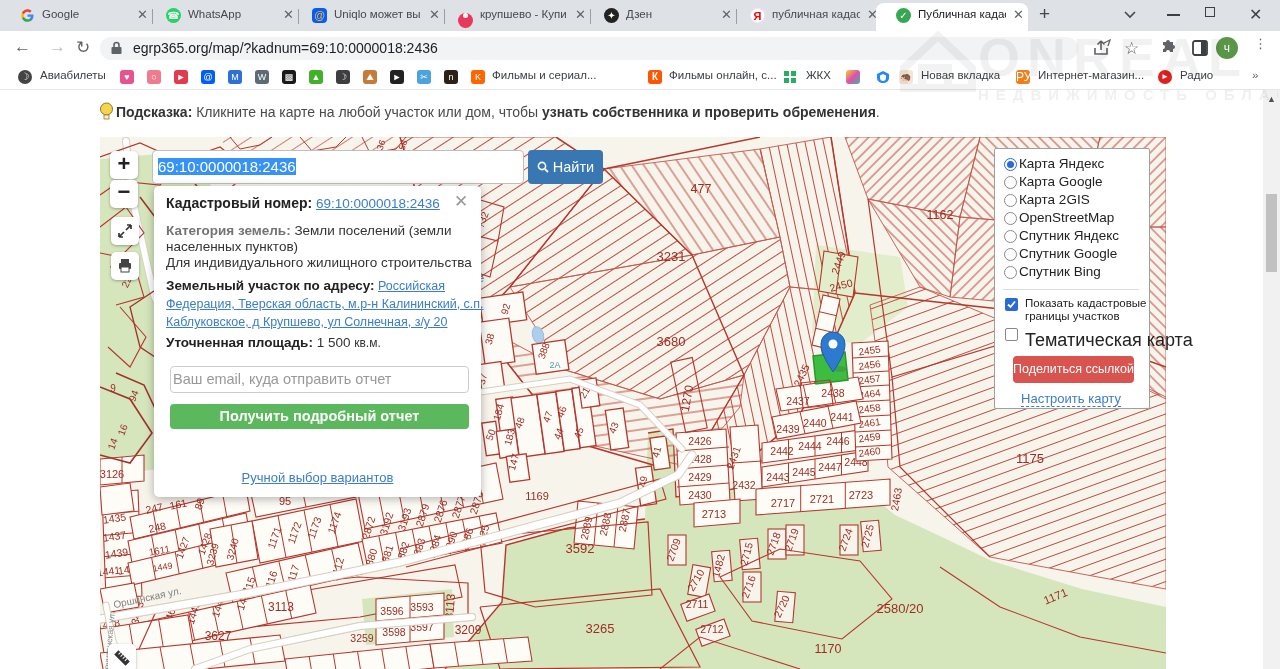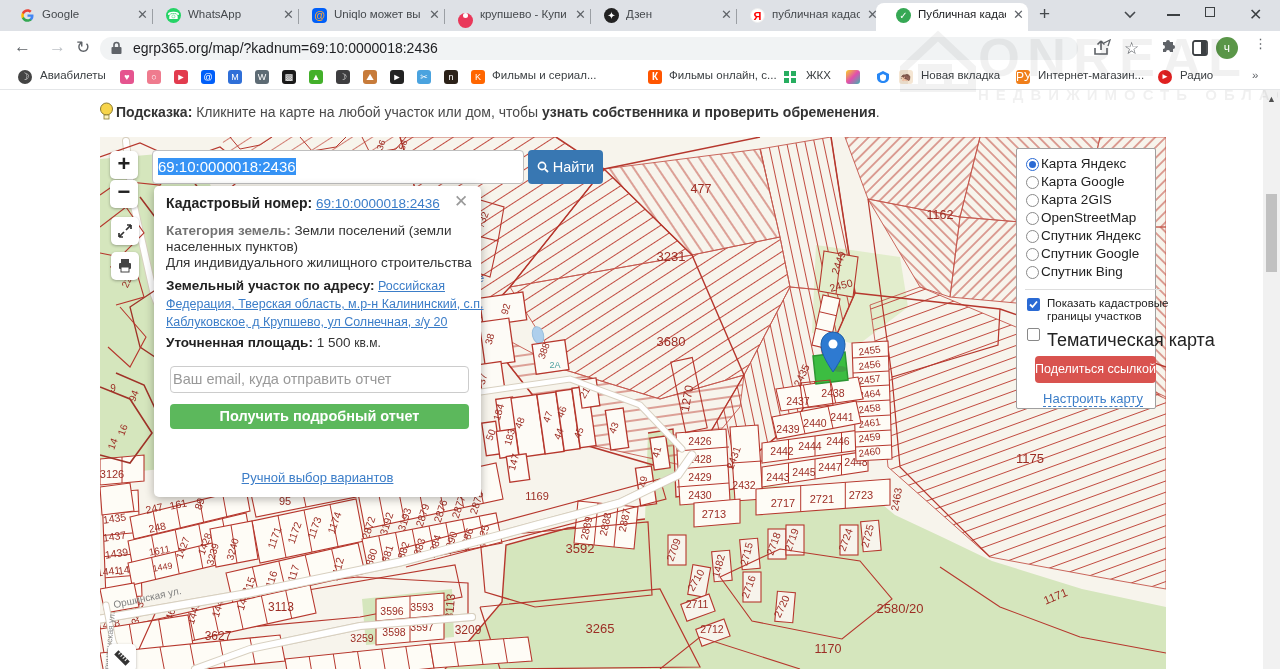--- a/index.html
+++ b/index.html
@@ -29,21 +29,21 @@
 .mbtn{position:absolute;width:28px;height:28px;background:#fff;border-radius:5px;
  box-shadow:0 1px 3px rgba(0,0,0,.3);text-align:center}
 #searchbox{position:absolute;left:152px;top:150px;width:372px;height:34px;background:#fff;
  border:1px solid #bfbfbf;border-radius:4px;font-size:15px;line-height:32px;padding-left:5px}
 #searchbox span{background:#3693f5;color:#fff}
 #findbtn{position:absolute;left:528px;top:150px;width:75px;height:34px;background:#3877b2;
  border-radius:4px;color:#fff;font-size:14.5px;text-align:center;line-height:34px}
 #popup{position:absolute;left:154px;top:186px;width:327px;height:311px;background:#fff;
  border-radius:5px;box-shadow:0 2px 10px rgba(0,0,0,.3);font-size:13.5px;color:#333}
 #popup a{color:#3b7dc8;text-decoration:underline}
-#panel{position:absolute;left:1016px;top:148px;width:140px;height:261px;background:#fff;
+#panel{position:absolute;left:994px;top:148px;width:156px;height:261px;background:#fff;
  border:1px solid #9f9f9f;border-radius:2px;font-size:13.5px;color:#222}
 .radio{position:absolute;left:9px;width:13px;height:13px;border:1px solid #8a8a8a;border-radius:50%;background:#fff}
 .rlbl{position:absolute;left:24px;white-space:nowrap}
 #shrbtn{position:absolute;left:18px;top:207px;width:121px;height:27px;background:#d9534f;
  border-radius:4px;color:#fff;font-size:12.5px;text-align:center;line-height:27px;white-space:nowrap}
 
 #sbar{position:absolute;left:1263px;top:90px;width:17px;height:579px;background:#f1f1f1}
 #sthumb{position:absolute;left:1266px;top:194px;width:11px;height:78px;background:#c1c1c1}
 #wm{position:absolute;left:898px;top:24px;color:rgba(0,0,0,.08);font-weight:bold;z-index:50;pointer-events:none}
 </style></head>

